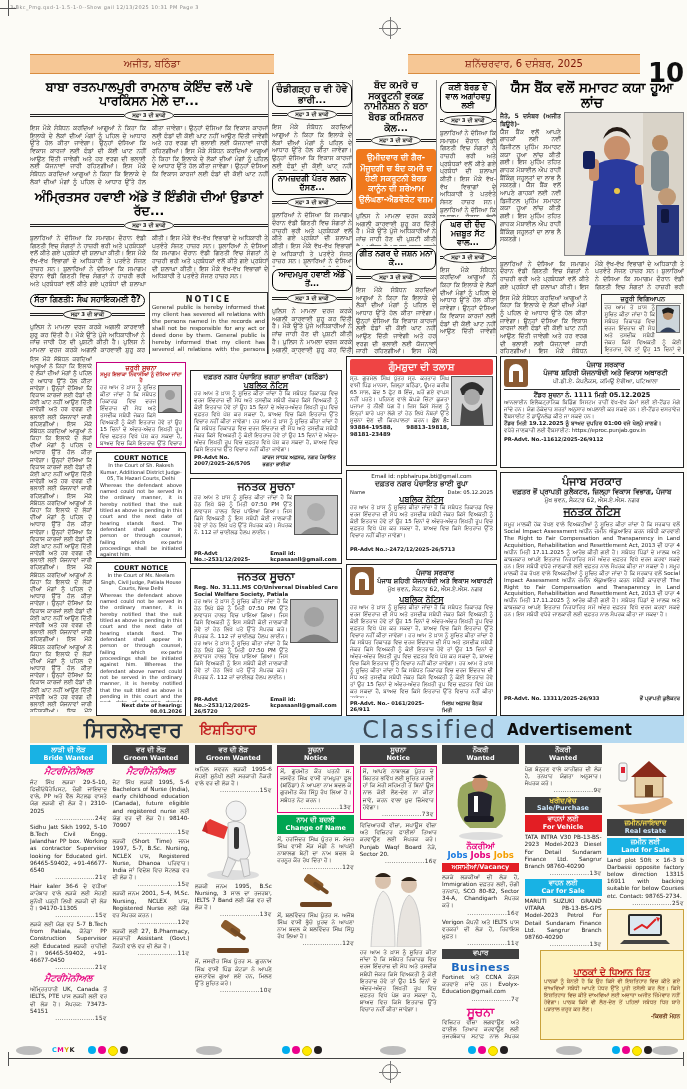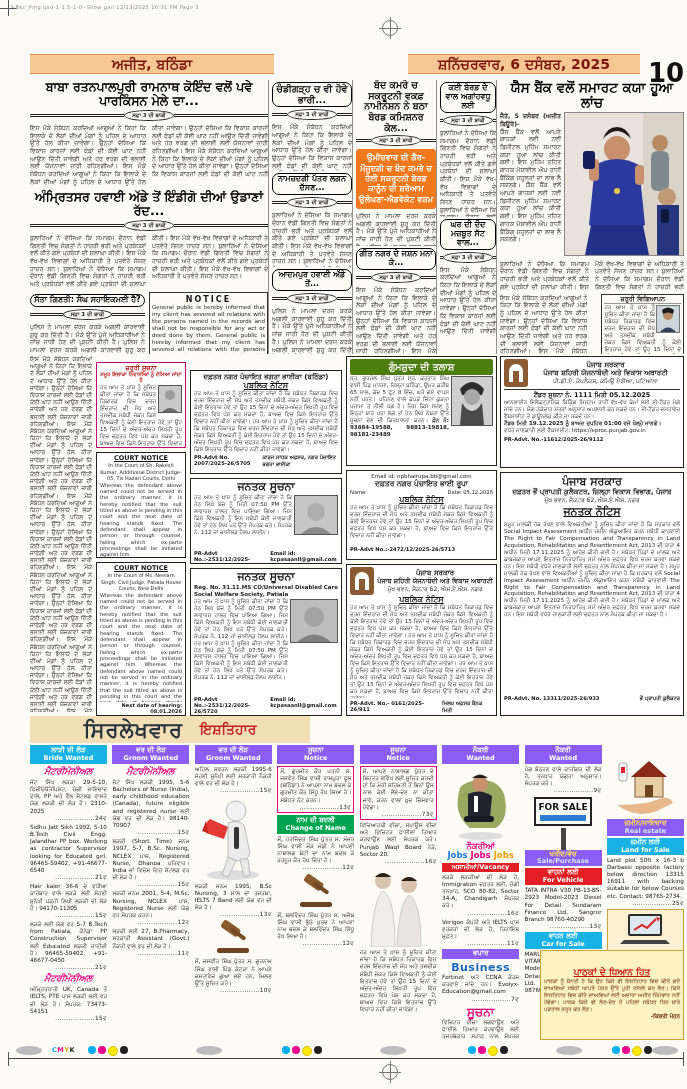--- a/index.html
+++ b/index.html
@@ -9,21 +9,21 @@
   
   .printline{position:absolute;top:4px;left:10px;font-size:5px;color:#8a8a8a;letter-spacing:.4px}
   .cross{position:absolute;width:14px;height:14px;border:1px solid #777;border-radius:50%}
   .cross:before,.cross:after{content:"";position:absolute;background:#777}
   .cross:before{left:50%;top:-4px;width:1px;height:22px}
   .cross:after{top:50%;left:-4px;height:1px;width:22px}
   .corner-v{position:absolute;width:1px;background:#555}
   .corner-h{position:absolute;height:1px;background:#555}
   
   .earbar{position:absolute;top:54px;height:18px;background:#f6c795;border-top:1px solid #d98c3f;border-bottom:1px solid #d98c3f;
-          display:flex;align-items:center;justify-content:center;font-size:14px;font-weight:bold;color:#7c1507}
+          display:flex;align-items:center;justify-content:center;font-size:10px;font-weight:normal;color:#7c1507}
   .masthead{position:absolute;top:44px;left:288px;width:112px;text-align:center;font-size:30px;font-weight:bold;color:#ce1717;line-height:1}
   .pagenum{position:absolute;top:58px;left:648px;font-size:26px;font-weight:bold;color:#101010}
   
   #top{position:absolute;left:30px;top:80px;width:654px;height:274px;display:flex}
   .ncol{box-sizing:border-box;overflow:hidden;height:274px}
   .ncol + .ncol{border-left:1px solid #8f8f8f;padding-left:3px}
   .nb{font-size:6.2px;line-height:1.24;text-align:justify;color:#1b1b1b;overflow:hidden}
   .cols2{column-count:2;column-gap:6px}
   .hl{font-weight:bold;text-align:center;line-height:1.12;color:#000}
   .hl-lg{font-size:12.5px}.hl-md{font-size:9.5px}.hl-sm{font-size:8px}
@@ -35,35 +35,35 @@
           padding:4px 2px;border-radius:3px;line-height:1.3;margin:3px 0}
   .dl{font-weight:bold}
   
   .box{position:absolute;border:1px solid #222;background:#fff;overflow:hidden;padding:2px 3px;box-sizing:border-box}
   .magb{border:1.5px solid #c4007f}
   .bt{font-weight:bold;text-align:center;line-height:1.15}
   .tiny{font-size:5.5px;line-height:1.27;text-align:justify;color:#1b1b1b}
   .redtx{color:#b30f0f}
   .prline{font-size:5.2px;display:flex;justify-content:space-between;margin-top:2px;font-weight:bold}
   .u{text-decoration:underline}
-  .banner-black{background:#4d7c0f;color:#fff;font-weight:bold;text-align:center;font-size:9.5px;padding:2px 0;border-radius:2px}
+  .banner-black{background:#ef4444;color:#fff;font-weight:bold;text-align:center;font-size:9.5px;padding:2px 0;border-radius:2px}
   .photo{float:right;margin:1px 0 1px 2px;border:1px solid #555}
   
   #clsbanner{position:absolute;left:30px;top:716px;width:654px;height:27px;display:flex}
   .cb-left{width:280px;background:#f2dfb6;display:flex;align-items:center;justify-content:center;gap:17px}
   .cb-left .pa{font-size:21px;font-weight:bold;color:#25313d;letter-spacing:1px}
   .cb-left .pa2{font-size:14px;font-weight:bold;color:#c32222}
   .cb-right{flex:1;background:#b5d9f0;display:flex;align-items:center;justify-content:center;gap:10px}
   .cb-right .en{font-size:24px;color:#3c4a57;letter-spacing:2px}
   .cb-right .en2{font-size:15px;font-weight:bold;color:#0d0d0d}
   #cls{position:absolute;left:30px;top:745px;width:654px;height:295px;display:flex;justify-content:space-between}
   .ccol{width:77px;overflow:hidden}
   .chdr{color:#fff;text-align:center;font-weight:bold;line-height:1.1;padding:2px 0;margin-bottom:2px}
   .chdr .pa{display:block;font-size:7px}.chdr .en{display:block;font-size:6.5px}
-  .bg-cyan{background:#18b2e4}.bg-mag{background:#8b5cf6}.bg-green{background:#00a551}
+  .bg-cyan{background:#18b2e4}.bg-mag{background:#404040}.bg-green{background:#00a551}
   .bg-red{background:#e31e24}
   .script{color:#e6007e;font-weight:bold;font-style:italic;font-size:9px;text-align:center;transform:skewX(-8deg);margin:2px 0}
   .ad{font-size:5.7px;line-height:1.26;text-align:justify;margin:0 0 2px}
   .ad .w{display:block;text-align:right;letter-spacing:.4px;color:#222}
   .adbox{border:1.5px solid #e6007e;padding:1px 2px;margin:2px 0}
   .jobs3{text-align:center;font-weight:bold;font-size:8.5px;line-height:1.1;margin:2px 0}
   .jobs3 .j1{color:#1a7ae0}.jobs3 .j2{color:#e6007e}.jobs3 .j3{color:#f59f00}
   .bigblue{color:#1a66c0;font-weight:bold;font-size:11px;text-align:center;letter-spacing:.5px}
   .bigmag{color:#e6007e;font-weight:bold;font-size:12px;text-align:center}
   .sign{width:54px;margin:2px auto;border:2px solid #222;background:#fff;text-align:center;font-weight:bold;font-size:9px;padding:3px 0 1px}
@@ -360,20 +360,24 @@
           <span>ਭੌਂ ਪ੍ਰਾਪਤੀ ਕੁਲੈਕਟਰ</span>
         </div>
     </div>
   </div>
 
   <div id="clsbanner">
     <div class="cb-left">
       <span class="pa">ਸਿਰਲੇਖਵਾਰ</span>
       <span class="pa2">ਇਸ਼ਤਿਹਾਰ</span>
     </div>
+    <div class="cb-right">
+      <span class="en">Classified</span>
+      <span class="en2">Advertisement</span>
+    </div>
   </div>
 
   <div id="cls">
 
     <div class="ccol">
       <div class="chdr bg-cyan">
         <span class="pa">ਲਾੜੀ ਦੀ ਲੋੜ</span>
         <span class="en">Bride Wanted</span>
       </div>
       <div class="script">ਮੈਟਰੀਮੋਨੀਅਲ</div>
@@ -496,24 +500,20 @@
       <div class="bigmag">ਸੂਚਨਾ</div>
       <p class="ad">ਵਿਜ਼ਿਟਰ ਵੀਜ਼ਾ ਲਗਵਾਉਣ ਅਤੇ ਫਾਈਲ ਤਿਆਰ ਕਰਵਾਉਣ ਲਈ ਤਜਰਬੇਕਾਰ ਸਟਾਫ਼ ਨਾਲ ਸੰਪਰਕ ਕਰੋ।</p>
     </div>
 
     <div class="ccol">
       <div class="chdr bg-mag">
         <span class="pa">ਨੌਕਰੀ</span>
         <span class="en">Wanted</span>
       </div>
       <p class="ad"><span>ਪੱਗ ਬੰਨ੍ਹਣ ਵਾਲੇ ਕਾਰੀਗਰ ਦੀ ਲੋੜ ਹੈ, ਤਨਖਾਹ ਯੋਗਤਾ ਅਨੁਸਾਰ। ਸੰਪਰਕ ਕਰੋ।</span><span class="w">..................9ਵ</span></p>
-      <div>
-        <div class="sign"><span>FOR SALE</span><div class="bar"></div></div>
-        <div class="post"></div>
-      </div>
       <div class="chdr bg-mag" style="padding:1px 0">
         <span class="pa" style="color:#ffe14d">ਖਰੀਦ/ਵੇਚ</span>
         <span class="en" style="color:#cfe9ff">Sale/Purchase</span>
       </div>
       <div class="chdr bg-red" style="padding:1px 0">
         <span class="pa">ਵਾਹਨਾਂ ਲਈ</span>
         <span class="en">For Vehicle</span>
       </div>
       <p class="ad"><span>TATA INTRA V30 PB-13-BS-2923 Model-2023 Diesel For Detail Sundaram Finance Ltd. Sangrur Branch 98760-40290</span><span class="w">..................13ਵ</span></p>
       <div class="chdr bg-cyan" style="padding:1px 0">

